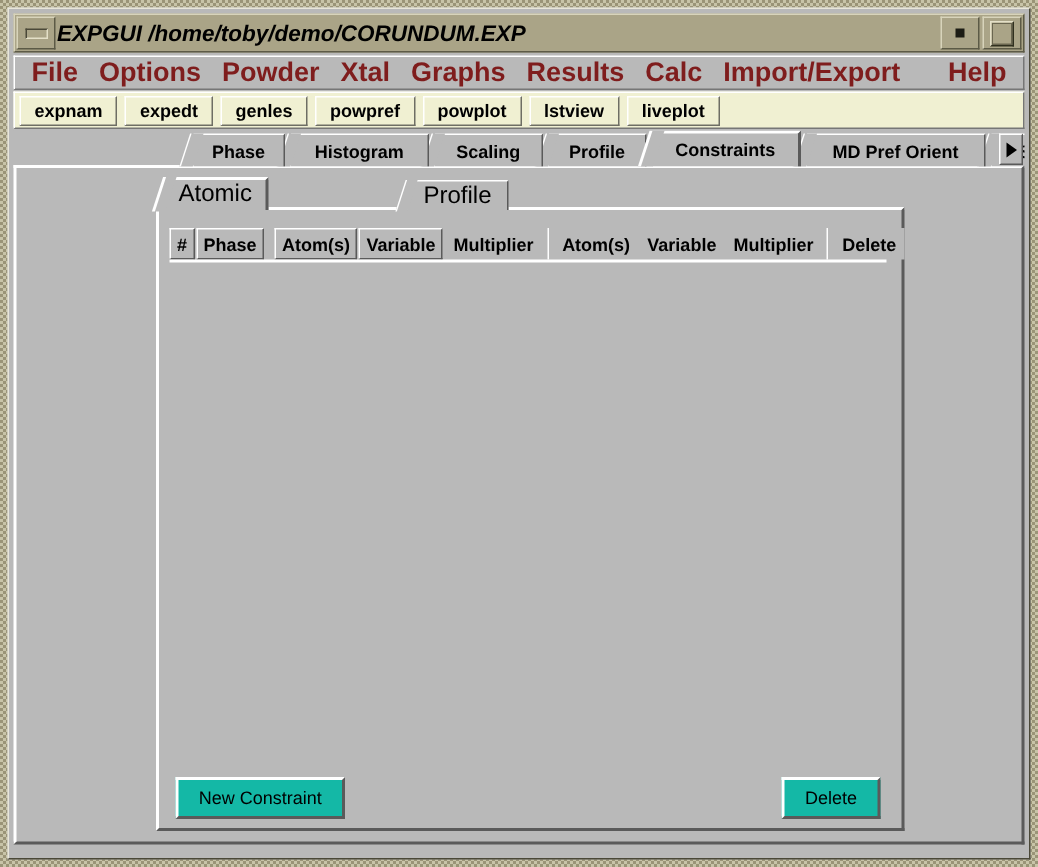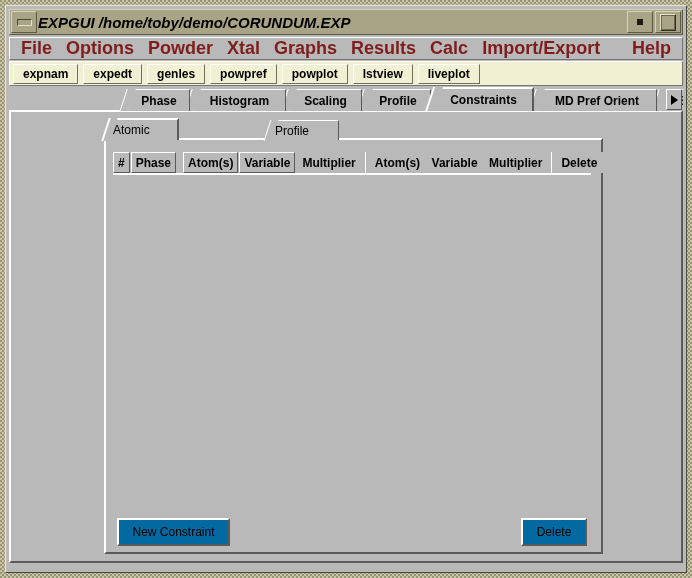--- a/index.html
+++ b/index.html
@@ -244,24 +244,25 @@
     left: 96px; top: 112px;
     width: 502px; height: 22px;
     overflow: visible;
   }
   .subtab {
     position: absolute;
     top: 2px;
     height: 20px;
     box-sizing: border-box;
     background: #b9b9b9;
-    font-size: 12px;
-    color: #000000;
-    display: flex;
-    align-items: center;
+    font-size: 16px;
+    color: #000000;
+    display: flex;
+    align-items: center;
+    justify-content: center;
     white-space: nowrap;
     border-top: 1px solid #ffffff;
     border-right: 1px solid #5a5a5a;
   }
   .subtab::before {
     content: "";
     position: absolute;
     left: -5px; top: -1px;
     width: 7px; height: 21px;
     background: #b9b9b9;
@@ -341,21 +342,21 @@
     position: absolute;
     left: 107px; top: 167px;
     width: 478px; height: 2px;
     background: #ffffff;
   }
 
   
   .btm-btn {
     position: absolute;
     box-sizing: border-box;
-    background: #0369a1;
+    background: #14b8a6;
     border-top: 2px solid #ffffff;
     border-left: 2px solid #ffffff;
     border-right: 2px solid #5a5a5a;
     border-bottom: 2px solid #5a5a5a;
     font-size: 12px;
     color: #000000;
     display: flex;
     align-items: center;
     justify-content: center;
     white-space: nowrap;

